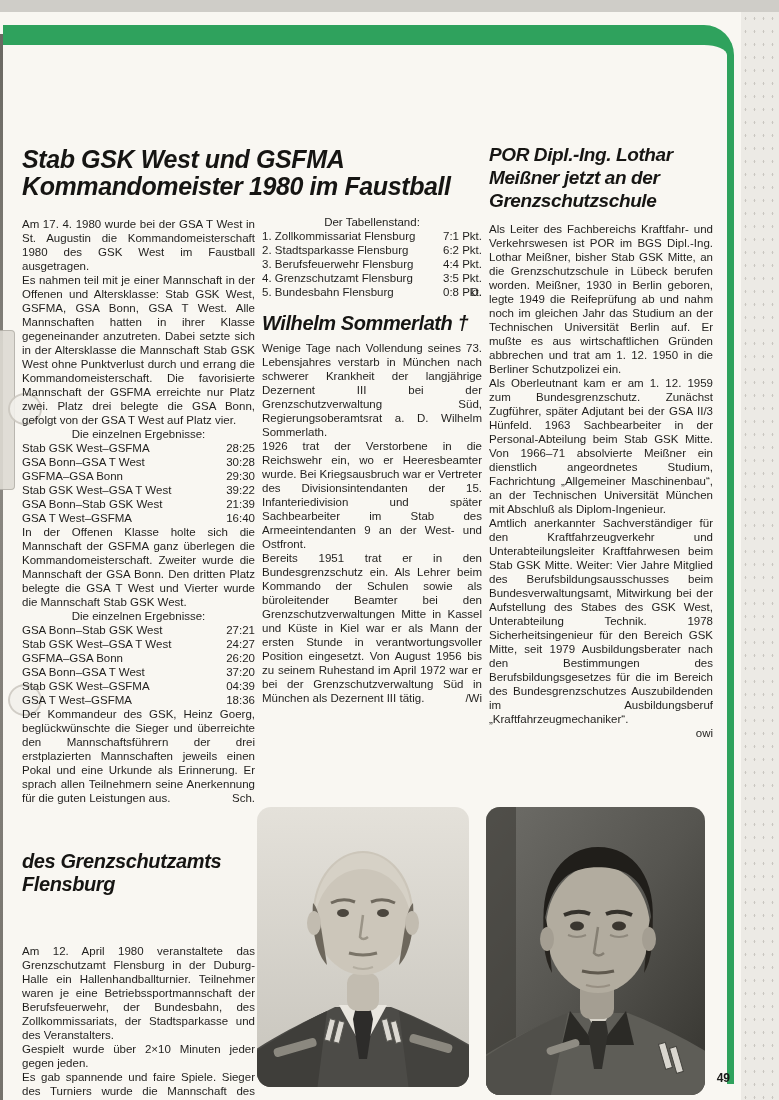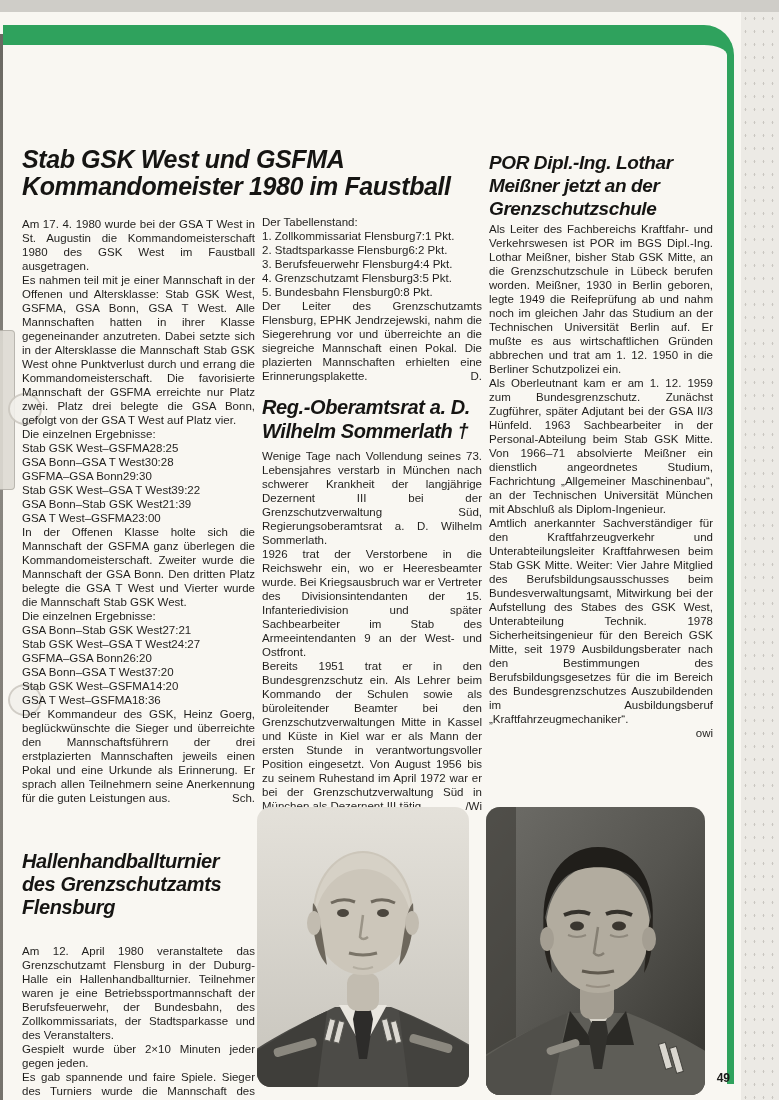--- a/index.html
+++ b/index.html
@@ -24,31 +24,31 @@
                      radial-gradient(#d8d5cf 0.7px,transparent 1px);
     background-size:9px 13px,14px 8px;}
   .bottom-edge{position:absolute;left:0;top:1092px;width:741px;height:8px;background:#e9e7e1;}
   
   .green-frame{position:absolute;left:3px;top:13px;width:731px;height:1059px;
     box-sizing:border-box;border-top:20px solid var(--green);
     border-right:7px solid var(--green);border-top-right-radius:30px;}
   
   .headline{font-weight:bold;font-style:italic;letter-spacing:-0.4px;color:#161513;}
   .hl-main{position:absolute;left:22px;top:134px;font-size:25px;line-height:27px;white-space:nowrap;}
-  .hl-right{position:absolute;left:489px;top:139px;font-size:19px;line-height:23px;}
+  .hl-right{position:absolute;left:489px;top:131px;font-size:19px;line-height:23px;}
   .hl-sommerlath{font-size:20px;line-height:24px;margin:6px 0 6px 0;}
   .hl-handball{position:absolute;left:22px;top:838px;width:240px;font-size:20px;line-height:23px;}
   
   .col{position:absolute;font-size:11.5px;line-height:14px;}
   .col-1{left:22px;top:205px;width:233px;}
   .col-2{left:262px;top:203px;width:220px;}
   .col-3{left:489px;top:210px;width:224px;}
   .body-p{margin:0;text-align:justify;}
-  .label-line{margin:0;}
-  .rrow{display:flex;justify-content:flex-start;margin:0;}
+  .label-line{margin:0;text-align:center;}
+  .rrow{display:flex;justify-content:space-between;margin:0;}
   .rrow .score,.rrow .pts{white-space:nowrap;}
   .sign-line{text-align:right;margin-top:-14px;}
   .sign-own-line{text-align:right;margin-top:0;}
   
   .photo{position:absolute;border-radius:14px;overflow:hidden;}
   .photo-left{left:257px;top:795px;width:212px;height:280px;}
   .photo-right{left:486px;top:795px;width:219px;height:288px;}
   .photo svg{display:block;}
   
   .page-number{position:absolute;left:712px;top:1059px;width:18px;
@@ -98,21 +98,21 @@
       <p class="rrow">
           <span>Stab GSK West–GSA T West</span>
           <span class="score">39:22</span>
         </p>
       <p class="rrow">
           <span>GSA Bonn–Stab GSK West</span>
           <span class="score">21:39</span>
         </p>
       <p class="rrow">
           <span>GSA T West–GSFMA</span>
-          <span class="score">23:00</span>
+          <span class="score">16:40</span>
         </p>
     </div>
     <p class="body-p">In der Offenen Klasse holte sich die Mannschaft der GSFMA ganz überlegen die Kommandomeisterschaft. Zweiter wurde die Mannschaft der GSA Bonn. Den dritten Platz belegte die GSA T West und Vierter wurde die Mannschaft Stab GSK West.</p>
     <p class="label-line">Die einzelnen Ergebnisse:</p>
     <div>
       <p class="rrow">
           <span>GSA Bonn–Stab GSK West</span>
           <span class="score">27:21</span>
         </p>
       <p class="rrow">
@@ -122,33 +122,32 @@
       <p class="rrow">
           <span>GSFMA–GSA Bonn</span>
           <span class="score">26:20</span>
         </p>
       <p class="rrow">
           <span>GSA Bonn–GSA T West</span>
           <span class="score">37:20</span>
         </p>
       <p class="rrow">
           <span>Stab GSK West–GSFMA</span>
-          <span class="score">14:20</span>
+          <span class="score">04:39</span>
         </p>
       <p class="rrow">
           <span>GSA T West–GSFMA</span>
           <span class="score">18:36</span>
         </p>
     </div>
     <p class="body-p">Der Kommandeur des GSK, Heinz Goerg, beglückwünschte die Sieger und überreichte den Mannschaftsführern der drei erstplazierten Mannschaften jeweils einen Pokal und eine Urkunde als Erinnerung. Er sprach allen Teilnehmern seine Anerkennung für die guten Leistungen aus.</p>
     <p class="sign-line">Sch.</p>
   </div>
 
   <div class="headline hl-handball">
-    <div>Hallenhandballturnier</div>
     <div>des Grenzschutzamts</div>
     <div>Flensburg</div>
   </div>
   <div class="col" style="left:22px;top:932px;width:233px;">
     <p class="body-p">Am 12. April 1980 veranstaltete das Grenzschutzamt Flensburg in der Duburg-Halle ein Hallenhandballturnier. Teilnehmer waren je eine Betriebssportmannschaft der Berufsfeuerwehr, der Bundesbahn, des Zollkommissariats, der Stadtsparkasse und des Veranstalters.</p>
     <p class="body-p">Gespielt wurde über 2×10 Minuten jeder gegen jeden.</p>
     <p class="body-p">Es gab spannende und faire Spiele. Sieger des Turniers wurde die Mannschaft des Zollkommissariats Flensburg.</p>
   </div>
 
   <div class="col col-2">
@@ -168,25 +167,23 @@
         </p>
       <p class="rrow">
           <span>4. Grenzschutzamt Flensburg</span>
           <span class="pts">3:5 Pkt.</span>
         </p>
       <p class="rrow">
           <span>5. Bundesbahn Flensburg</span>
           <span class="pts">0:8 Pkt.</span>
         </p>
     </div>
-    <p class="body-p">Der Leiter des Grenzschutzamts Flensburg, EPHK Jendrzejewski, nahm die Siegerehrung vor und überreichte an die siegreiche Mannschaft einen Pokal. Die plazierten Mannschaften erhielten eine Erinnerungsplakette.</p>
     <p class="sign-line">D.</p>
 
     <div class="headline hl-sommerlath">
-      <div>Reg.-Oberamtsrat a. D.</div>
       <div>Wilhelm Sommerlath †</div>
     </div>
     <p class="body-p">Wenige Tage nach Vollendung seines 73. Lebensjahres verstarb in München nach schwerer Krankheit der langjährige Dezernent III bei der Grenzschutzverwaltung Süd, Regierungsoberamtsrat a. D. Wilhelm Sommerlath.</p>
     <p class="body-p">1926 trat der Verstorbene in die Reichswehr ein, wo er Heeresbeamter wurde. Bei Kriegsausbruch war er Vertreter des Divisionsintendanten der 15. Infanteriedivision und später Sachbearbeiter im Stab des Armeeintendanten 9 an der West- und Ostfront.</p>
     <p class="body-p">Bereits 1951 trat er in den Bundesgrenzschutz ein. Als Lehrer beim Kommando der Schulen sowie als büroleitender Beamter bei den Grenzschutzverwaltungen Mitte in Kassel und Küste in Kiel war er als Mann der ersten Stunde in verantwortungsvoller Position eingesetzt. Von August 1956 bis zu seinem Ruhestand im April 1972 war er bei der Grenzschutzverwaltung Süd in München als Dezernent III tätig.</p>
     <p class="sign-line">/Wi</p>
   </div>
 
   <div class="col col-3">
     <p class="body-p">Als Leiter des Fachbereichs Kraftfahr- und Verkehrswesen ist POR im BGS Dipl.-Ing. Lothar Meißner, bisher Stab GSK Mitte, an die Grenzschutzschule in Lübeck berufen worden. Meißner, 1930 in Berlin geboren, legte 1949 die Reifeprüfung ab und nahm noch im gleichen Jahr das Studium an der Technischen Universität Berlin auf. Er mußte es aus wirtschaftlichen Gründen abbrechen und trat am 1. 12. 1950 in die Berliner Schutzpolizei ein.</p>

